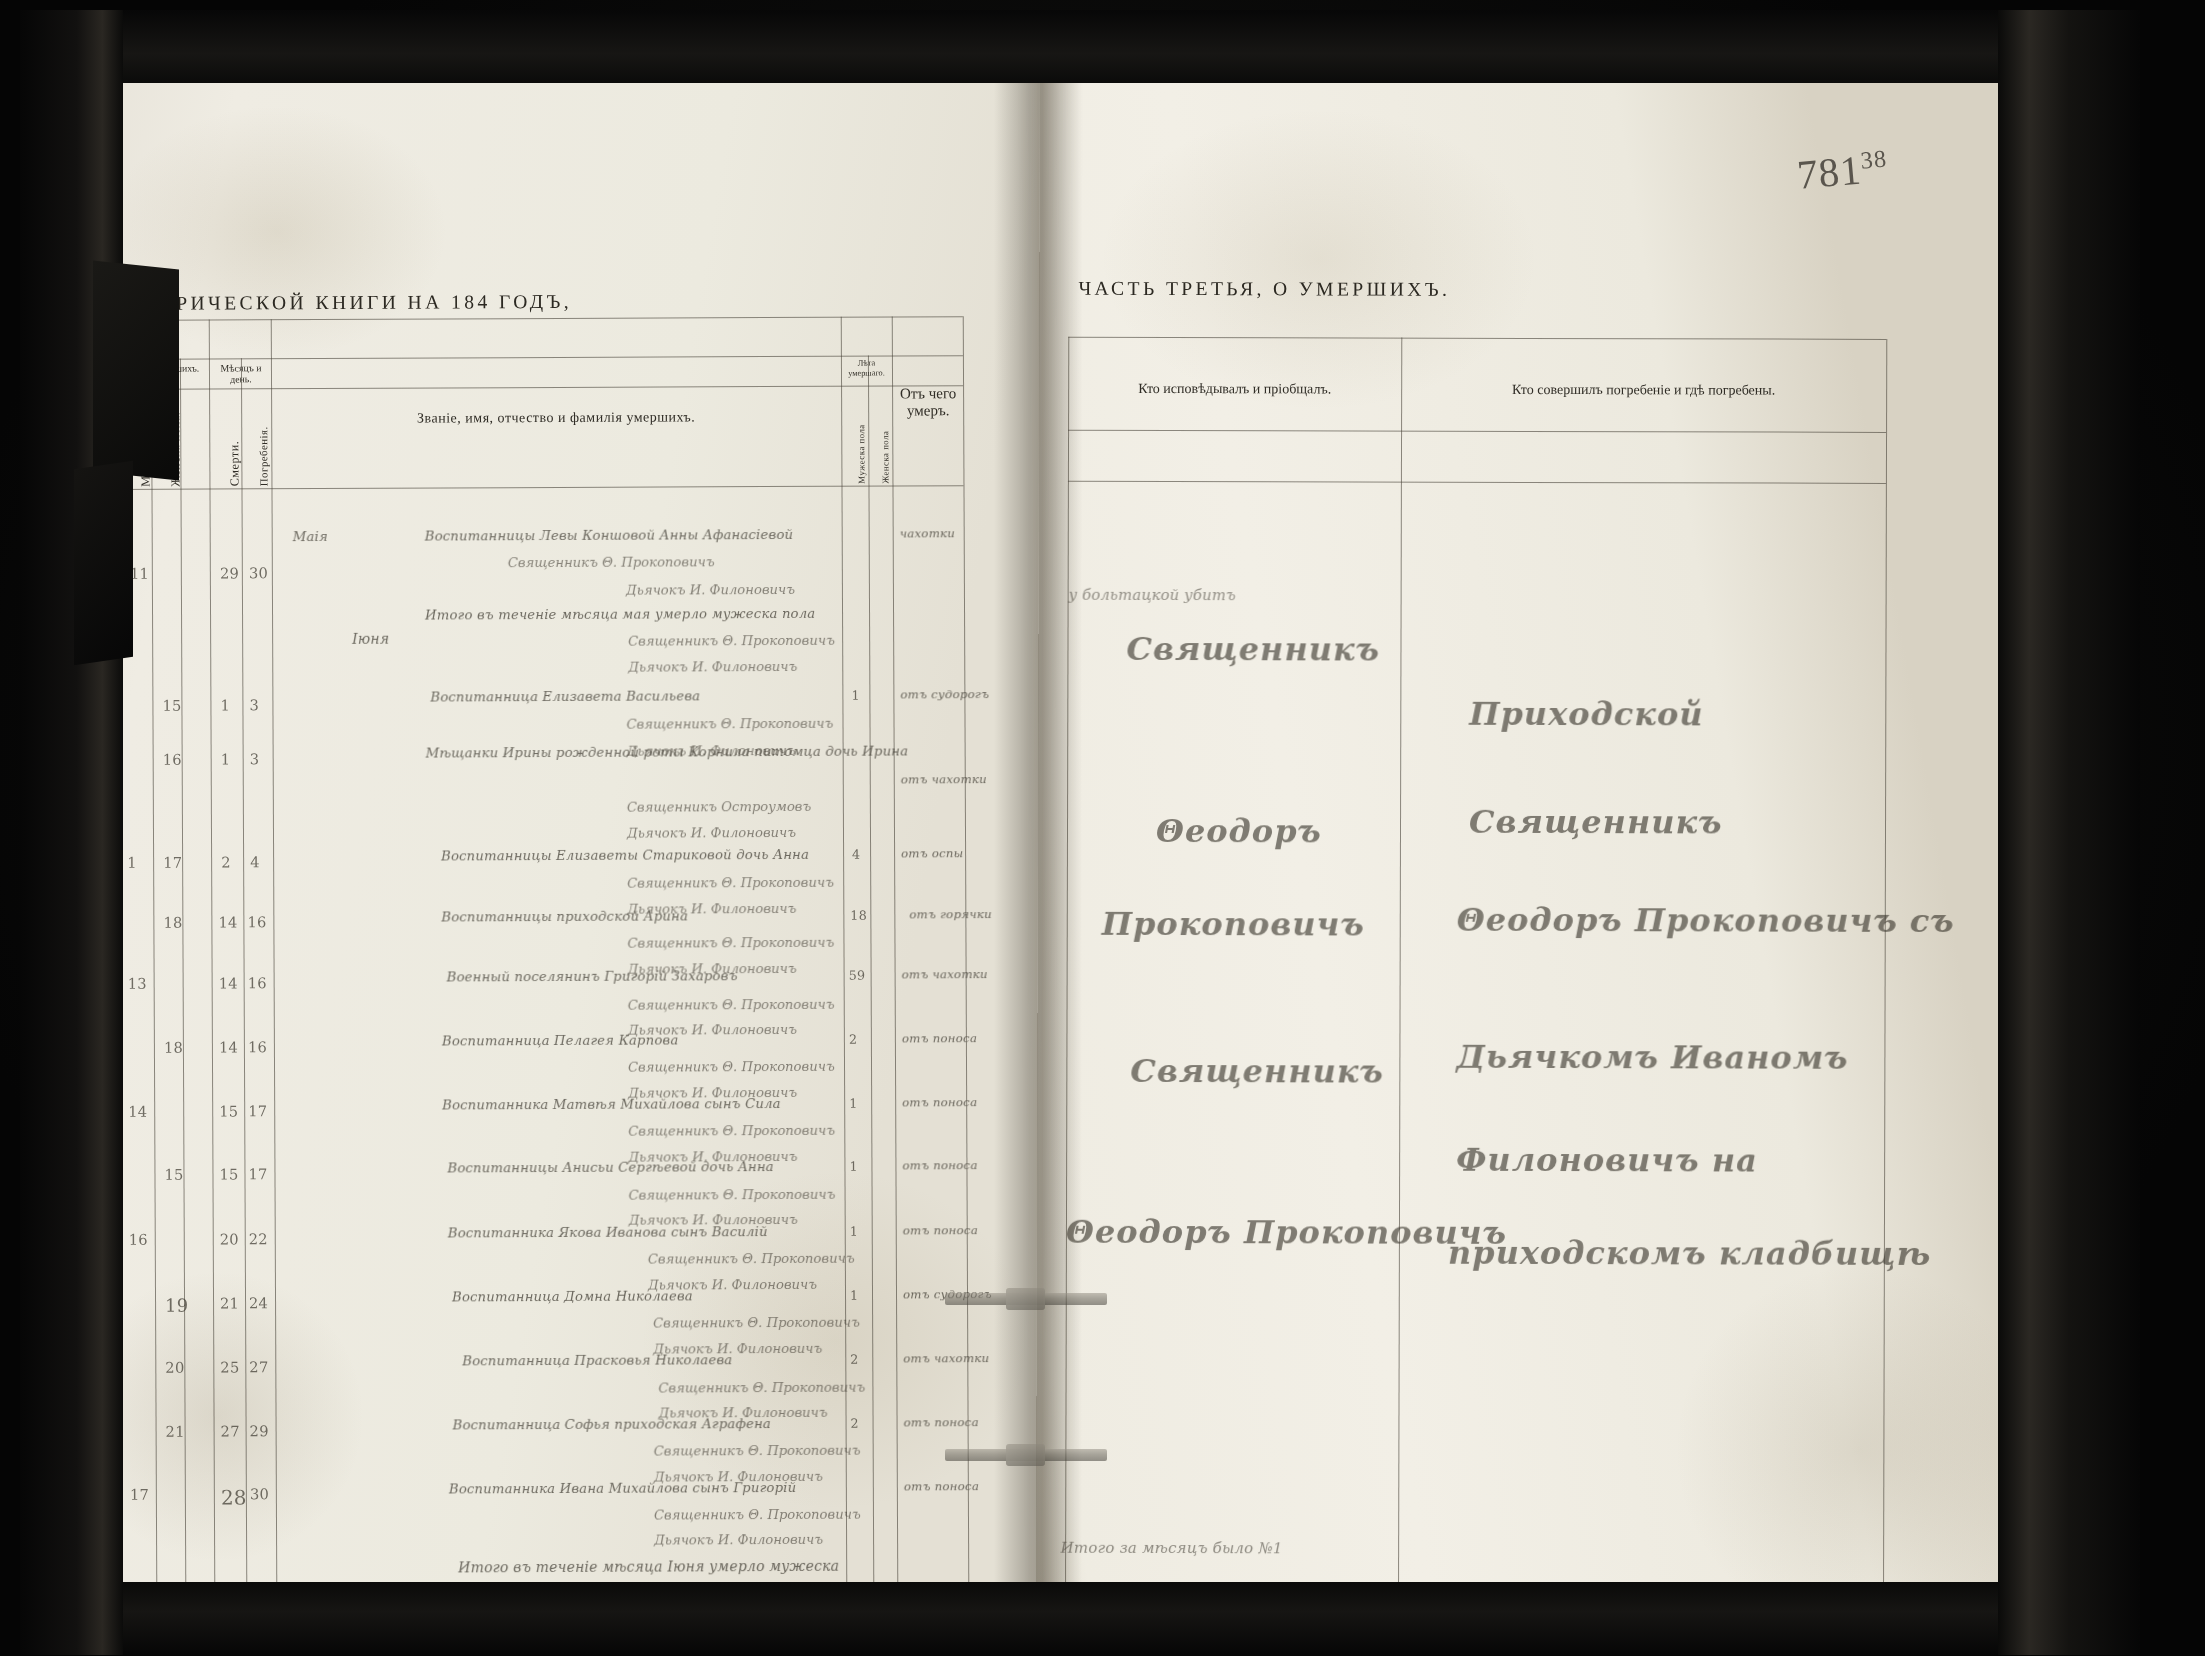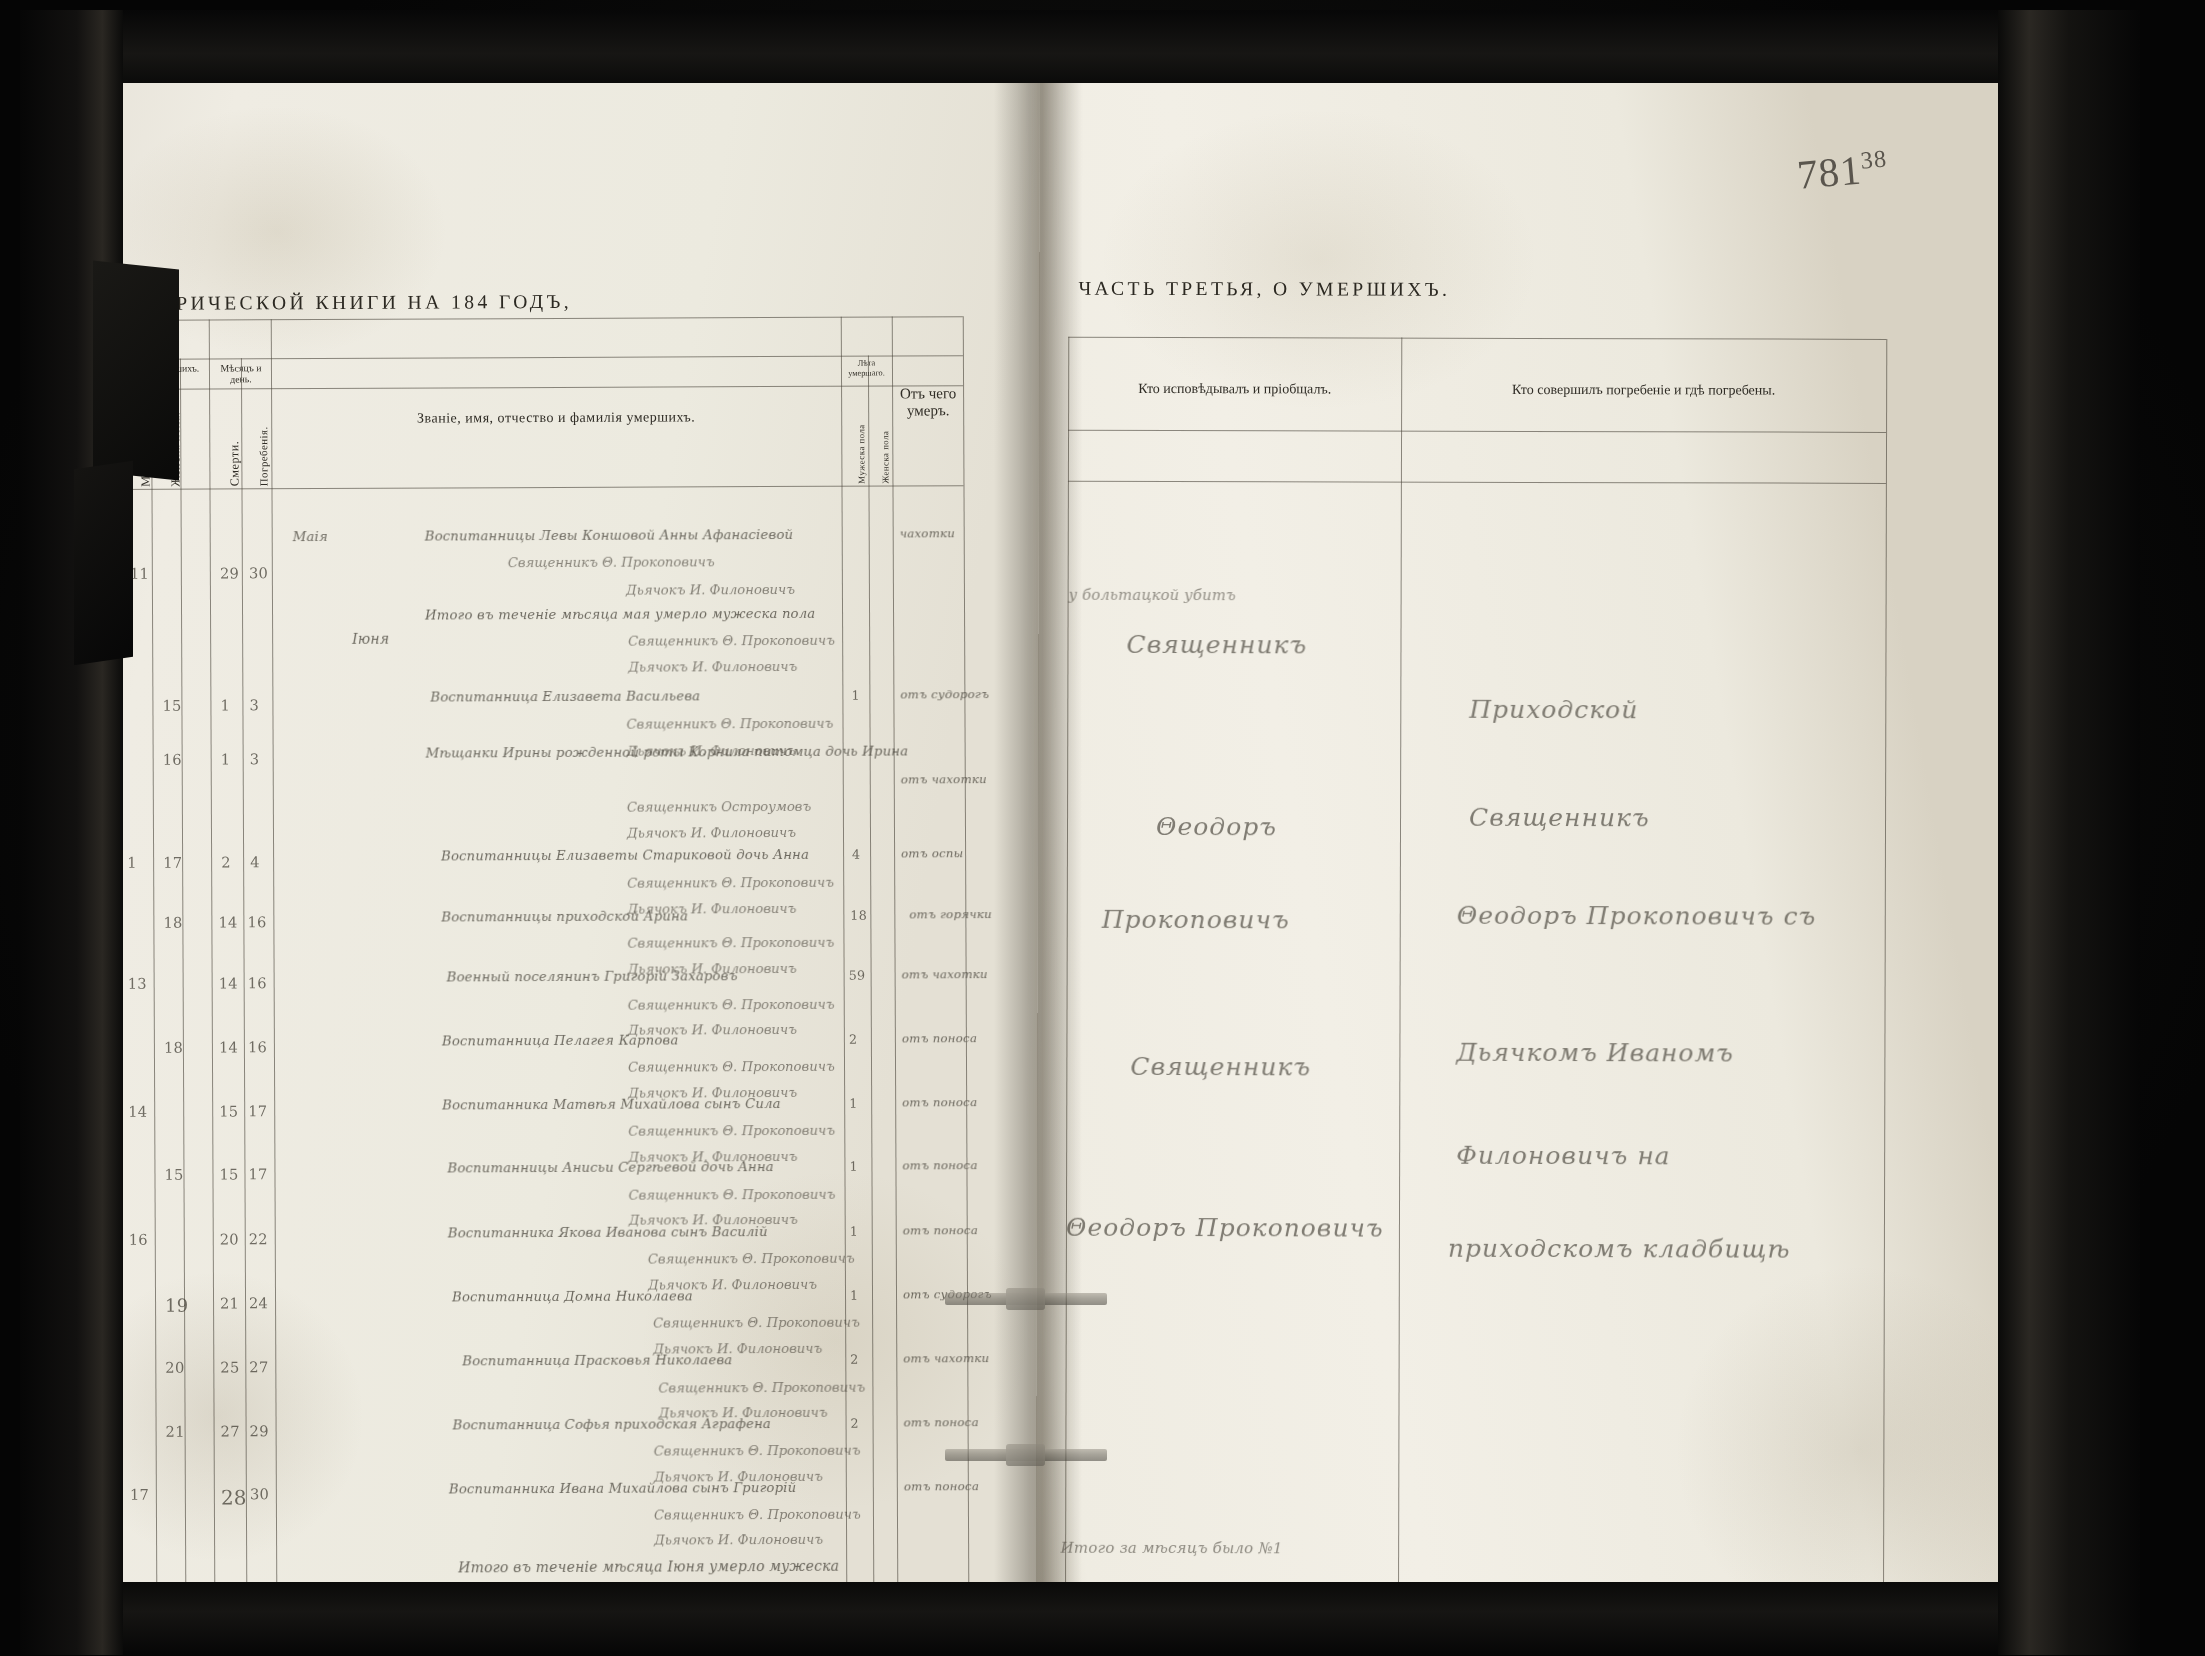--- a/index.html
+++ b/index.html
@@ -173,21 +173,21 @@
   .hand {
     position: absolute;
     font-family: "DejaVu Serif", serif;
     color: #3a362d;
     font-style: italic;
     white-space: nowrap;
     opacity: .72;
     letter-spacing: 0.2px;
   }
   .hand.blur { filter: blur(0.2px); }
-  .hand.big { font-size: 25px; opacity: .62; letter-spacing: 1px; }
+  .hand.big { font-size: 32px; opacity: .62; letter-spacing: 1px; font-weight: bold; }
   .hand.num { font-style: normal; opacity: .70; }
 
   .sig {
     position: absolute;
     font-family: "DejaVu Serif", serif;
     font-style: italic;
     color: #403b32;
     opacity: .60;
     white-space: nowrap;
     filter: blur(0.2px);

